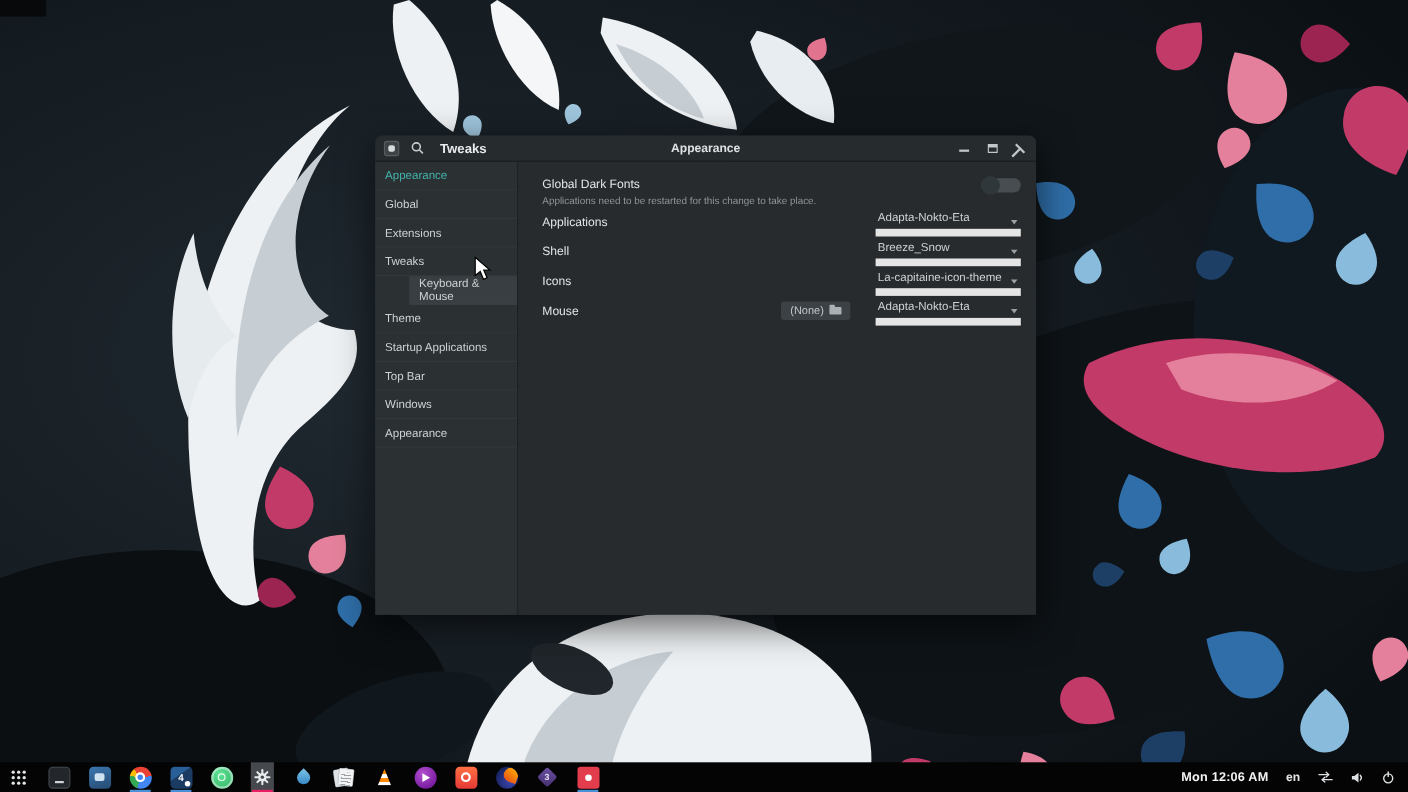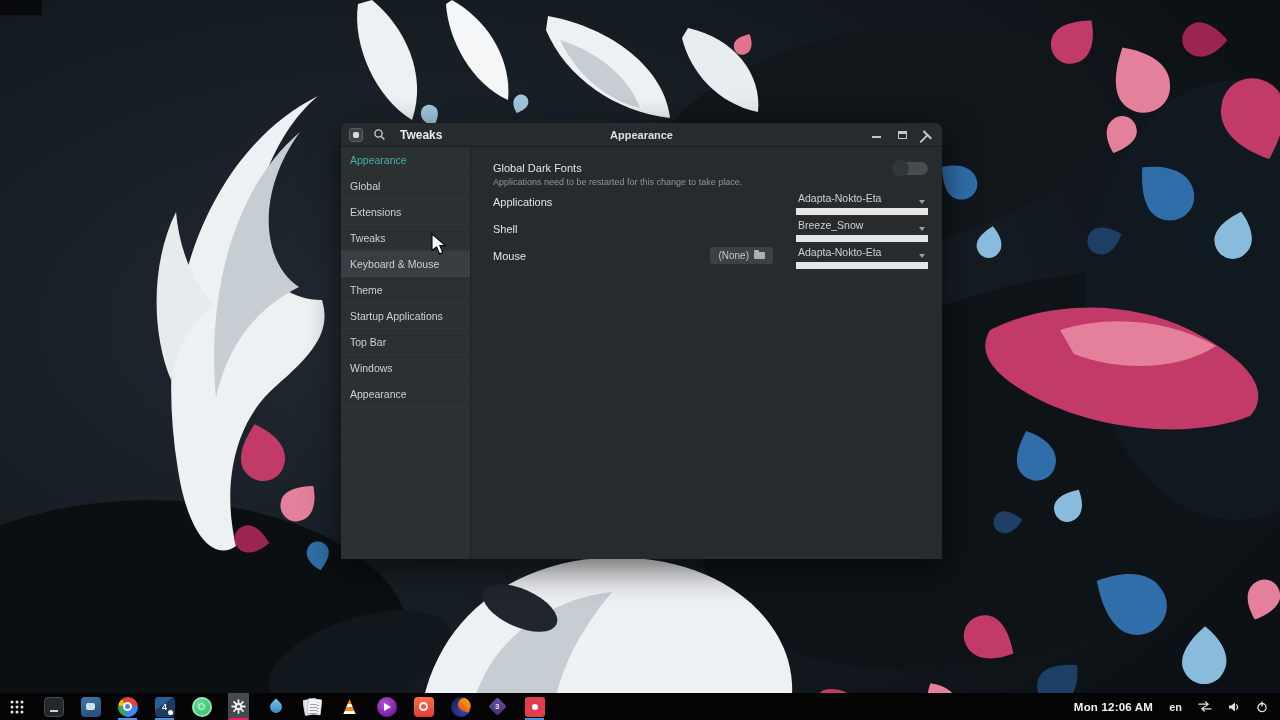--- a/index.html
+++ b/index.html
@@ -48,21 +48,21 @@
   .win-body { flex:1; display:flex; min-height:0; }
 
   
   .sidebar { width:130px; background:#2b3033; border-right:1px solid #1d2123; }
   .side-item {
     height:26px; display:flex; align-items:center; padding-left:9px;
     font-size:10.5px; color:#ccd1d3; border-bottom:1px solid rgba(255,255,255,.035);
     cursor:default;
   }
   .side-item.selected { color:#45b2a9; }
-  .side-item.hovered { background:#383e41; }
+  .side-item.hovered { background:#383e41;margin-left:31px; }
 
   
   .content { flex:1; background:#272b2d; padding:14px 14px 0 22px; }
   .row-switch { display:flex; align-items:flex-start; justify-content:space-between; }
   .row-switch + .row-switch { margin-top:12px; }
   .lbl { font-size:11px; color:#e2e5e6; line-height:14px; }
   .sub { font-size:9px; color:#8f9699; margin-top:2px; line-height:11px; }
 
   .switch { position:relative; width:36px; height:13px; border-radius:7px; margin-top:1px; flex:0 0 auto; cursor:default; }
   .switch.off { background:#474d50; }
@@ -284,20 +284,29 @@
         <div class="theme-row">
           <span class="lbl">Shell</span>
           <span class="row-right">
             <span class="combo">
               <span class="val">Breeze_Snow</span>
               <span class="caret"></span>
             </span>
           </span>
         </div>
 
+        <div class="theme-row">
+          <span class="lbl">Icons</span>
+          <span class="row-right">
+            <span class="combo">
+              <span class="val">La-capitaine-icon-theme</span>
+              <span class="caret"></span>
+            </span>
+          </span>
+        </div>
 
         <div class="theme-row">
           <span class="lbl">Mouse</span>
           <span class="row-right">
             <span class="none-chip">
               <span class="val">(None)</span>
               <span class="folder"></span>
             </span>
             <span class="combo">
               <span class="val">Adapta-Nokto-Eta</span>

